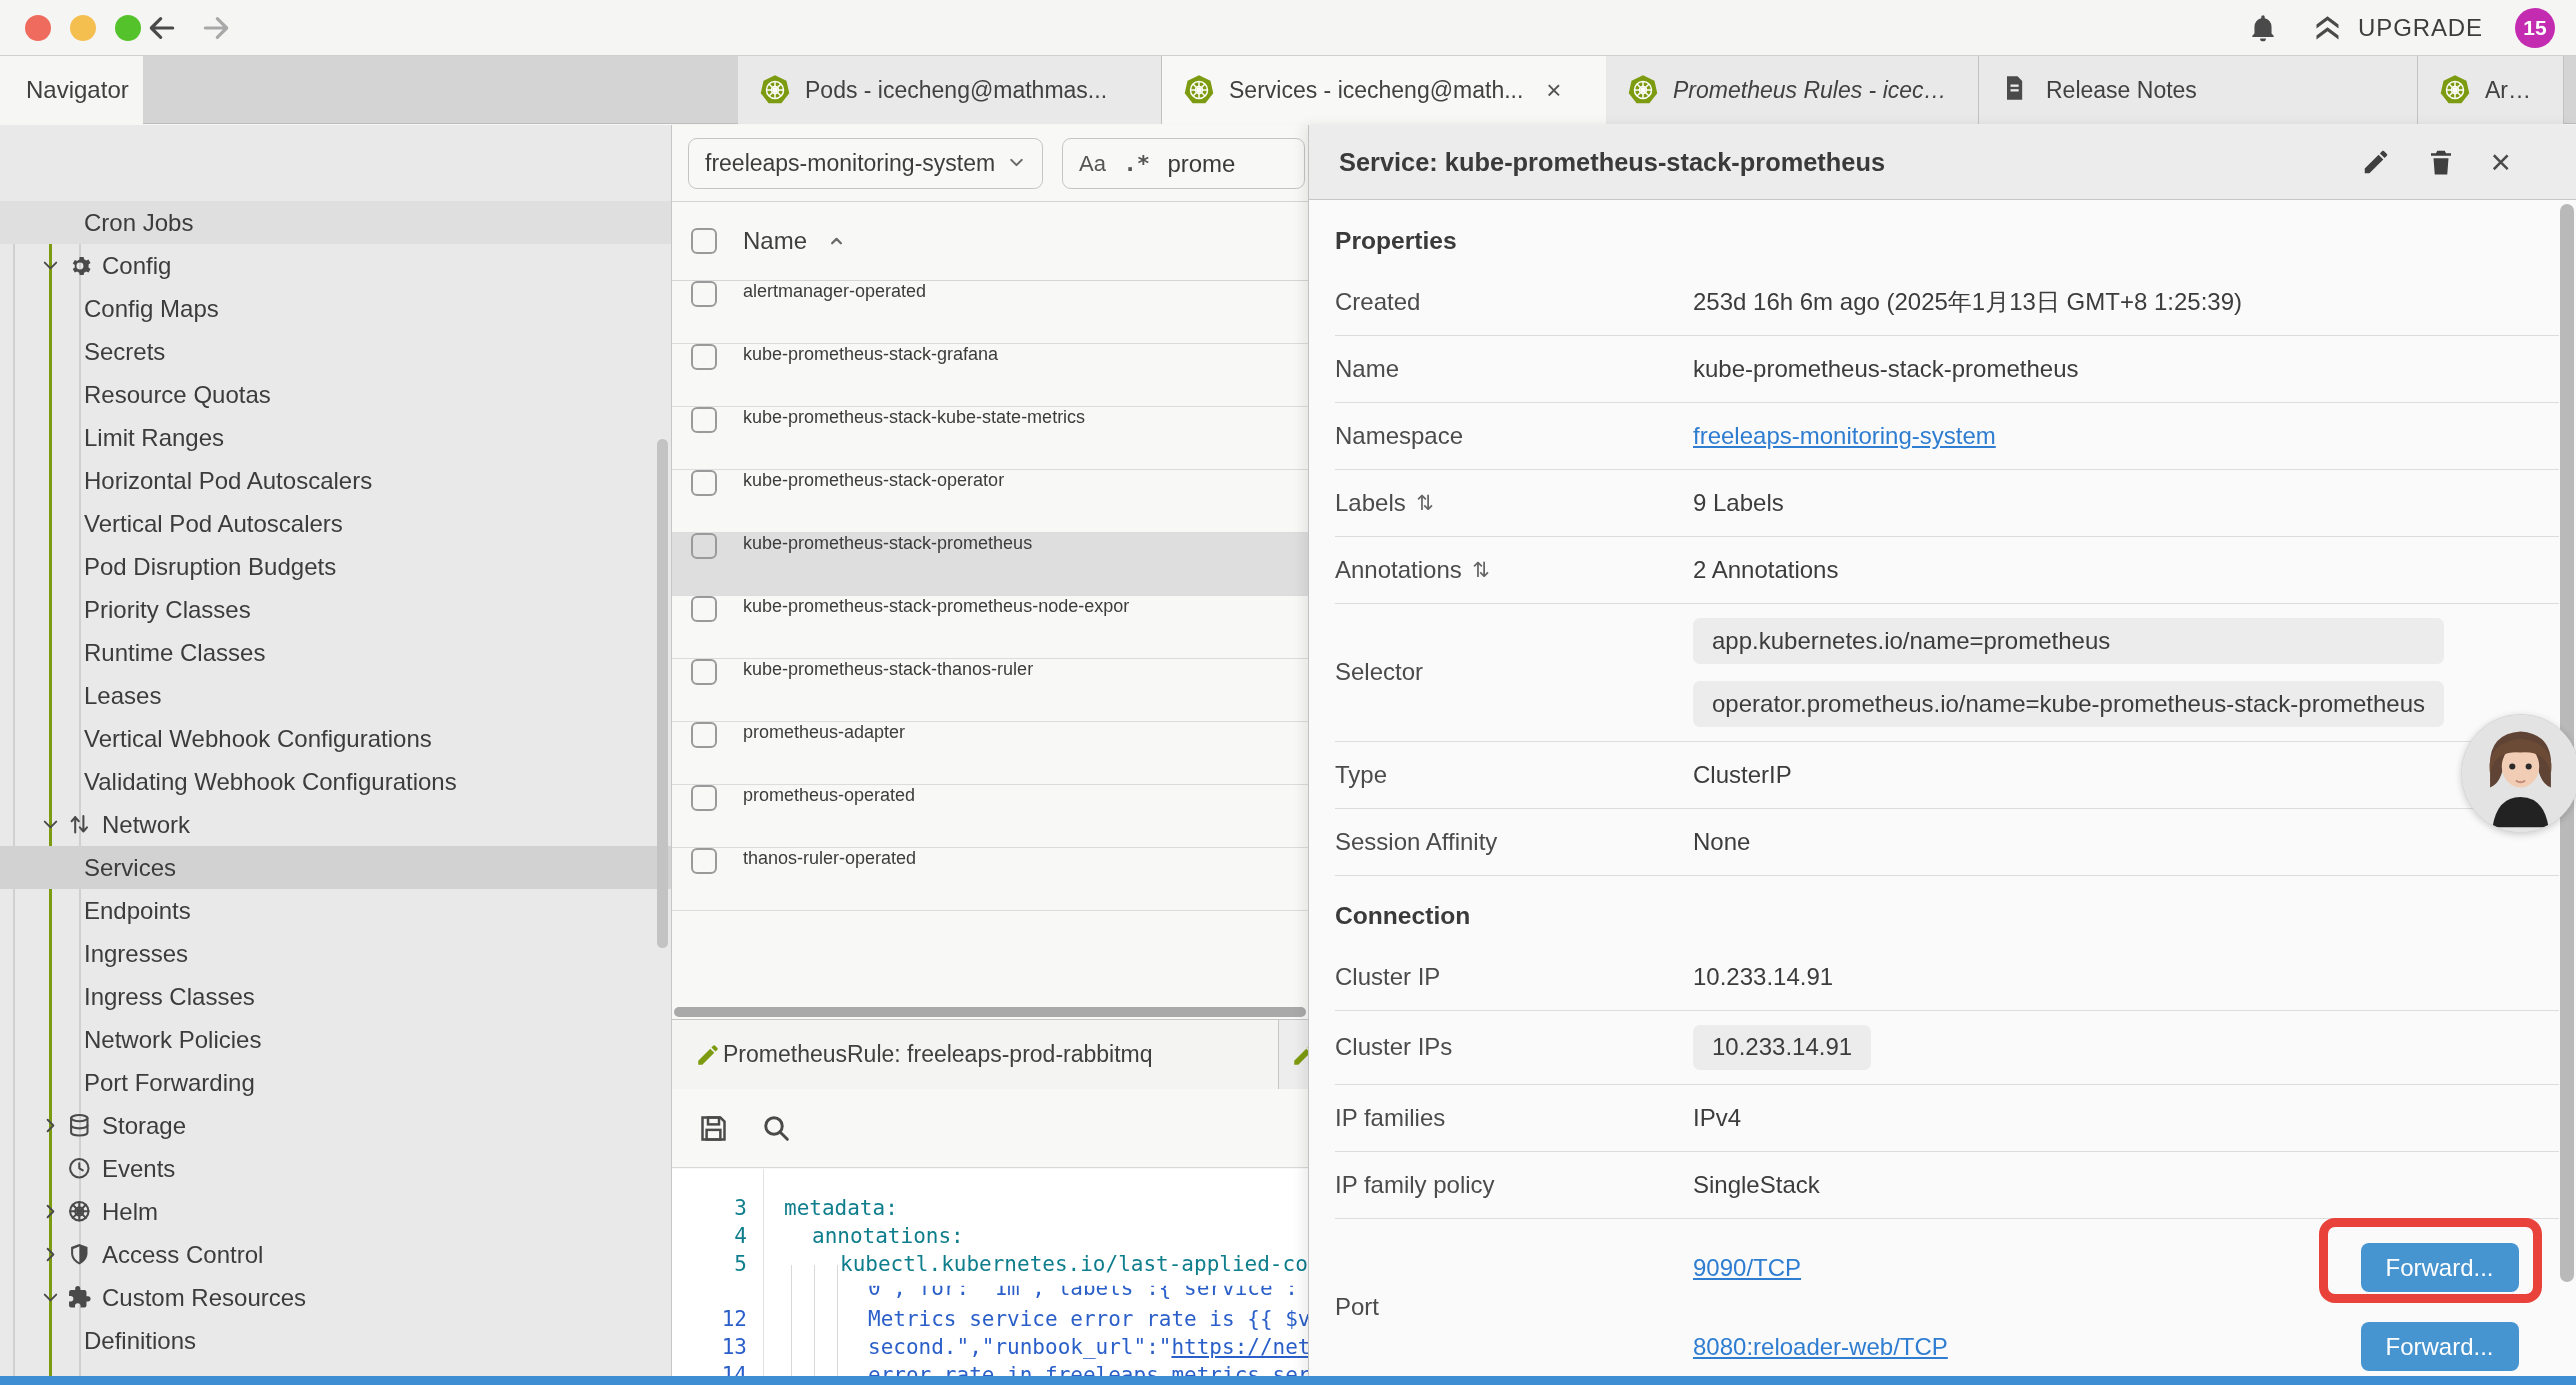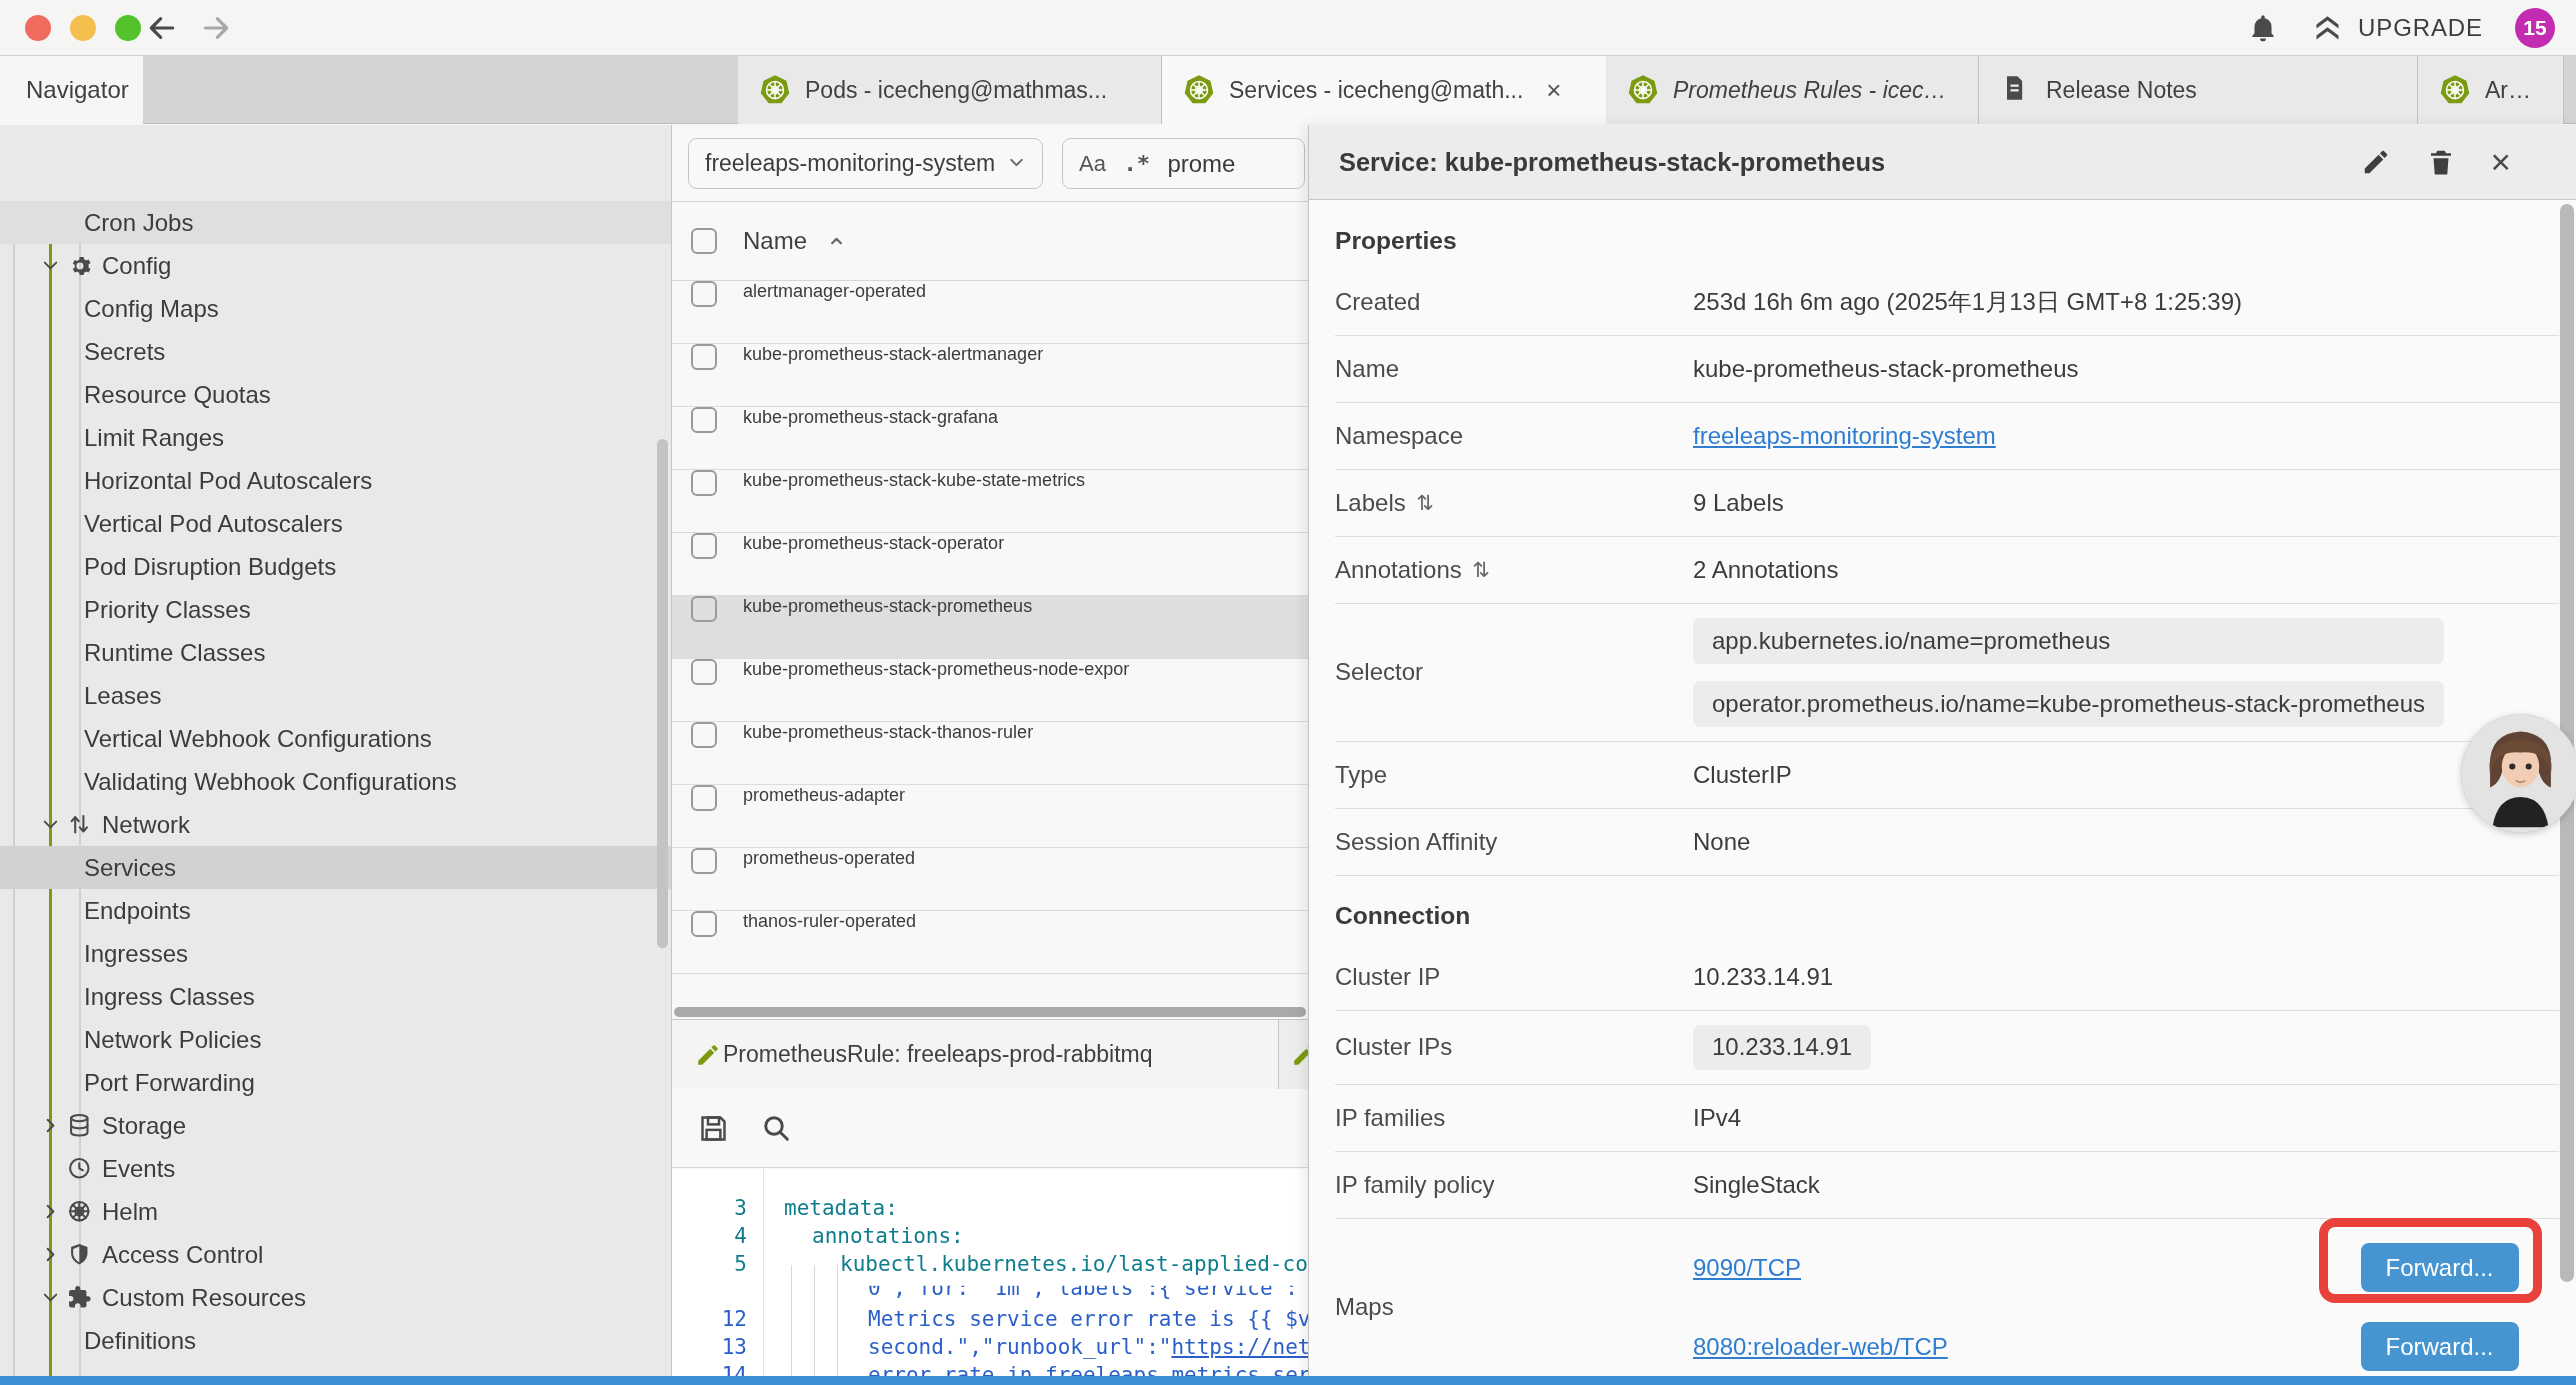--- a/index.html
+++ b/index.html
@@ -399,24 +399,20 @@
           </svg>
       </span>
     </div>
     <div class="rows" id="rows">
         <div class="mrow">
           <span class="cb"></span>
           <span class="mrow-label">alertmanager-operated</span>
         </div>
         <div class="mrow">
           <span class="cb"></span>
-          <span class="mrow-label">kube-prometheus-stack-alertmanager</span>
-        </div>
-        <div class="mrow">
-          <span class="cb"></span>
           <span class="mrow-label">kube-prometheus-stack-grafana</span>
         </div>
         <div class="mrow">
           <span class="cb"></span>
           <span class="mrow-label">kube-prometheus-stack-kube-state-metrics</span>
         </div>
         <div class="mrow">
           <span class="cb"></span>
           <span class="mrow-label">kube-prometheus-stack-operator</span>
         </div>
@@ -592,21 +588,21 @@
           <div class="dvalue">IPv4</div>
         </div>
         <div class="drow">
           <div class="dlabel">
             <span>IP family policy</span>
           </div>
           <div class="dvalue">SingleStack</div>
         </div>
         <div class="drow">
           <div class="dlabel">
-            <span>Maps</span>
+            <span>Port</span>
           </div>
           <div class="ports-col">
             <div class="port-line">
               <a class="dlink">9090/TCP</a>
               <div class="fwd-wrap"><button class="fwd-btn">Forward...</button><div class="annot"></div></div>
             </div>
             <div class="port-line">
               <a class="dlink">8080:reloader-web/TCP</a>
               <div class="fwd-wrap"><button class="fwd-btn">Forward...</button></div>
             </div>

